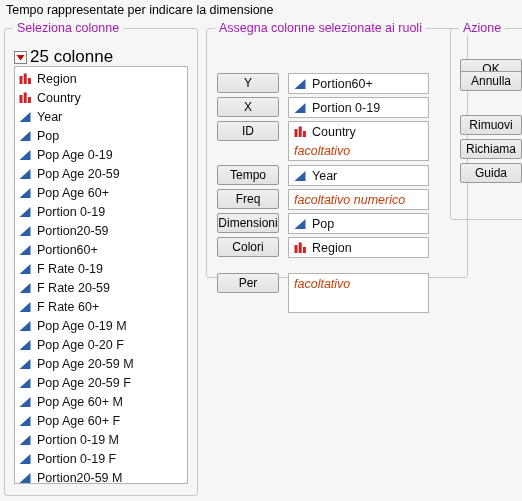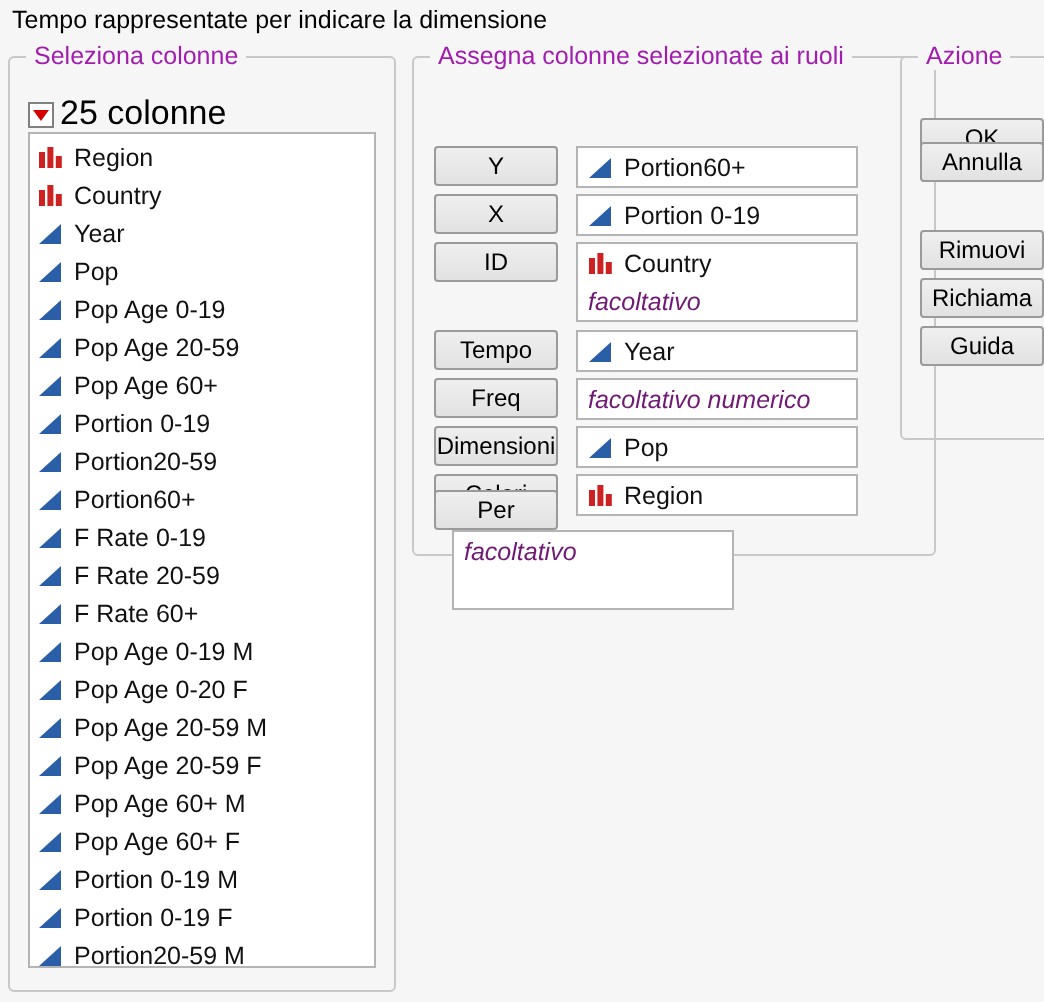--- a/index.html
+++ b/index.html
@@ -144,32 +144,32 @@
   }
   .role-field .field-line {
     height: 19px;
     display: flex;
     align-items: center;
     font-size: 12.5px;
     white-space: nowrap;
   }
   .role-field .field-line .col-label { margin-left: 5px; }
   .placeholder {
-    color: #701a75;
+    color: #c2410c;
     font-style: italic;
   }
 
   #row-y    { top: 44px; }
   #row-x    { top: 68px; }
   #row-id   { top: 92px; }
   #row-tempo{ top: 136px; }
   #row-freq { top: 160px; }
   #row-dim  { top: 184px; }
   #row-col  { top: 208px; }
-  #row-per  { top: 216px; flex-direction: column; }
+  #row-per  { top: 244px; }
 
   .h-single { height: 21px; }
   .h-double { height: 40px; }
 
   
   .action-btn {
     position: absolute;
     left: 9px;
     width: 62px;
     height: 20px;

